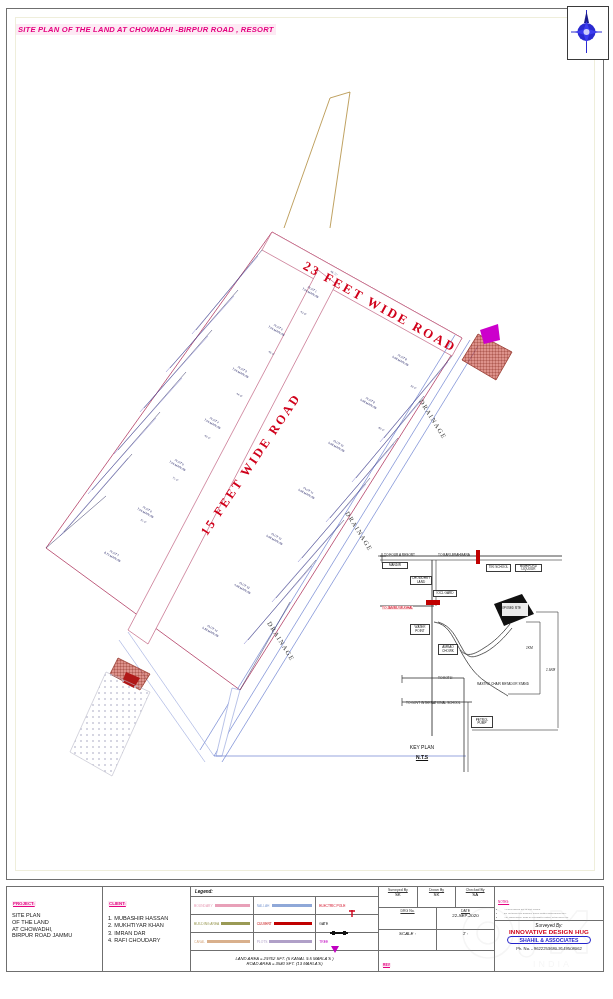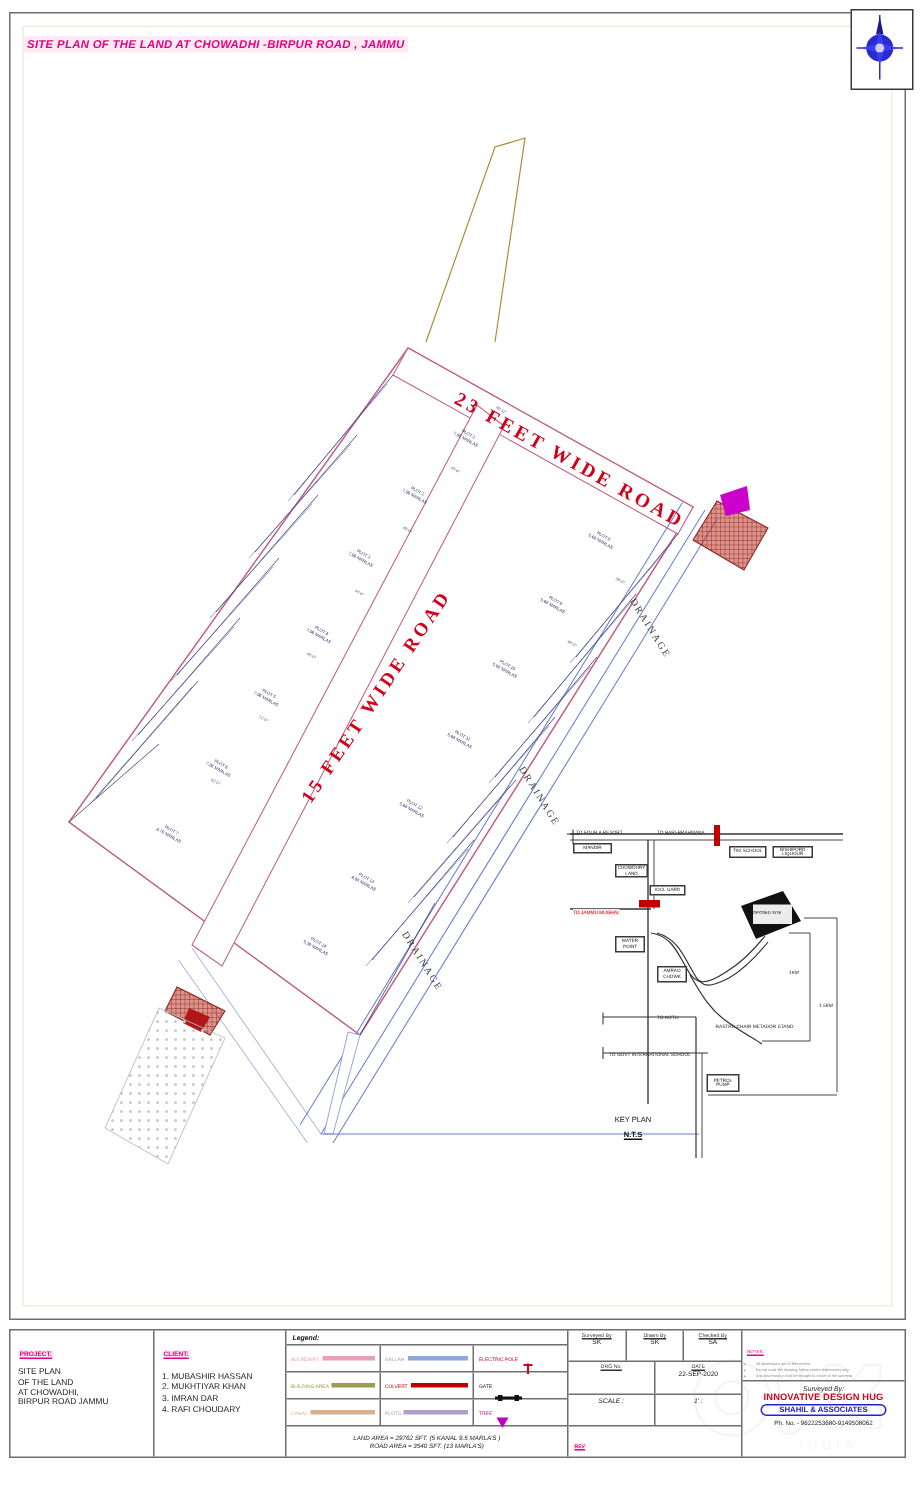--- a/index.html
+++ b/index.html
@@ -101,21 +101,21 @@
   
   .olx{position:absolute;right:12px;bottom:14px;opacity:.09;}
 </style>
 </head>
 <body>
 
 <div class="sheet">
   <div class="sheet-inner"></div>
 </div>
 
-<div class="doc-title">SITE PLAN OF THE LAND AT CHOWADHI -BIRPUR ROAD , JAMMU</div>
+<div class="doc-title">SITE PLAN OF THE LAND AT CHOWADHI -BIRPUR ROAD , RESORT</div>
 
 <div class="compass-box">
   <svg width="37" height="49" viewBox="0 0 37 49">
     <line x1="18.5" y1="3" x2="18.5" y2="46" stroke="#2a2ad0" stroke-width="1"></line>
     <line x1="3" y1="25" x2="34" y2="25" stroke="#2a2ad0" stroke-width="1"></line>
     <polygon points="18.5,4 16,16 21,16" fill="#1a1a8c"></polygon>
     <circle cx="18.5" cy="25" r="9" fill="#2a2ad0"></circle>
     <polygon points="18.5,14 22,25 18.5,36 15,25" fill="#3c3cf0"></polygon>
     <polygon points="7,25 18.5,21.5 30,25 18.5,28.5" fill="#3c3cf0"></polygon>
     <circle cx="18.5" cy="25" r="3" fill="#fff" opacity=".75"></circle>

